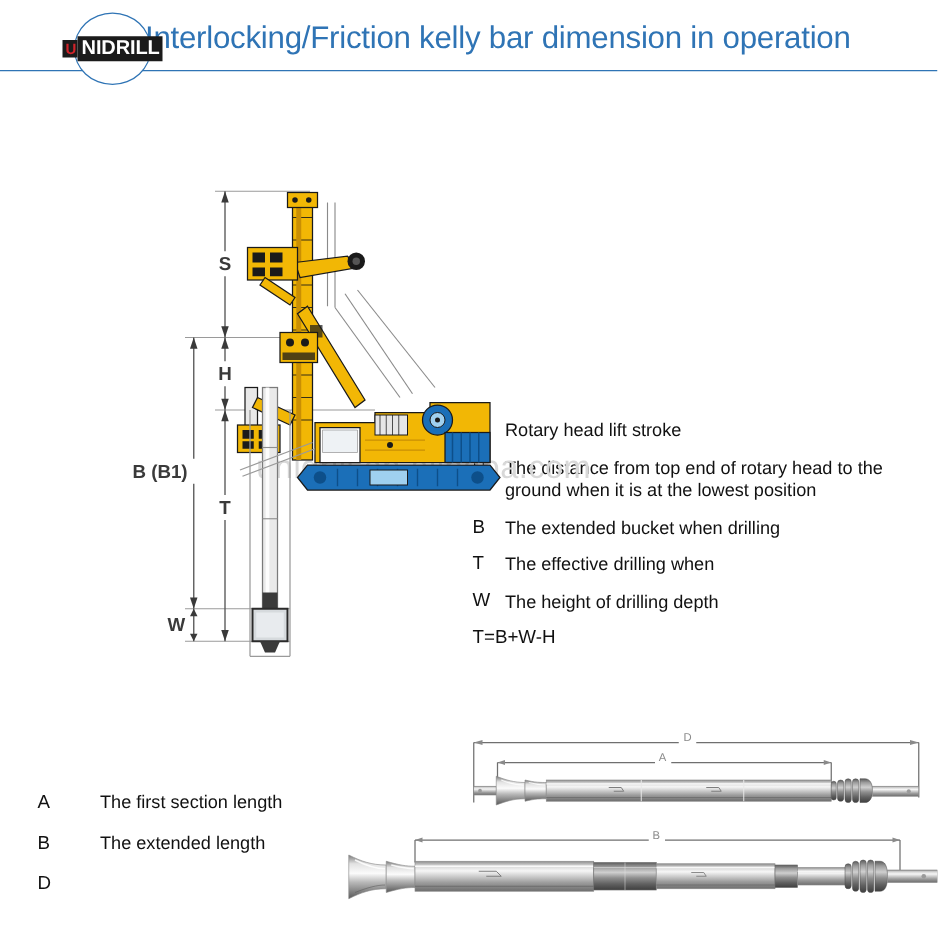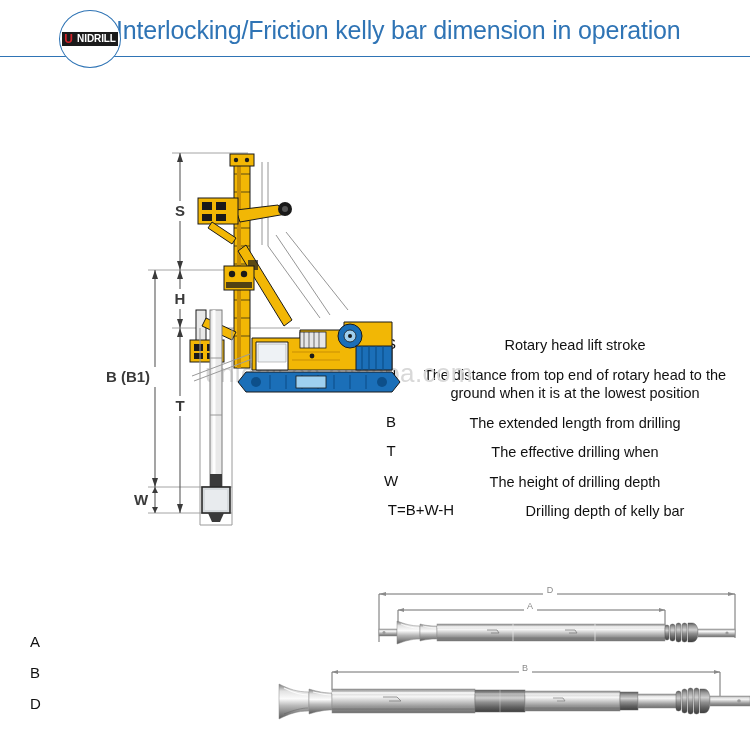--- a/index.html
+++ b/index.html
@@ -32,21 +32,21 @@
     line-height:1;
   }
   #logo-u{
     background:#1b1b1b;color:#d2232a;
     font-size:12px;font-weight:bold;
     padding:1px 1.5px 1px 2px;margin-right:0px;
     line-height:1;
   }
   #logo-rest{
     background:#1b1b1b;color:#ffffff;
-    font-size:10px;font-weight:bold;
+    font-size:16px;font-weight:bold;
     padding:2px 2px 2px 3px;
     line-height:1;letter-spacing:-0.1px;
   }
   #title{
     position:absolute;left:116px;top:16px;
     font-size:25px;color:#2f74b5;
     white-space:nowrap;letter-spacing:-0.2px;
   }
 
   
@@ -56,21 +56,21 @@
     white-space:nowrap;letter-spacing:0.4px;
     z-index:1;pointer-events:none;
   }
 
   
   #rig-area{position:absolute;left:0;top:70px;width:380px;height:480px;z-index:2;}
 
   
   #legend-main{
     position:absolute;left:378px;top:336px;width:368px;
-    font-size:14.5px;color:#111;line-height:1.0;text-align:center;
+    font-size:14.5px;color:#111;line-height:1.0;
   }
   .lrow{display:flex;margin-bottom:11px;align-items:flex-start;}
   .lsym{width:26px;flex:0 0 26px;font-size:15px;}
   .lsym.wide{width:86px;flex:0 0 86px;white-space:nowrap;}
   .ltext{flex:1 1 auto;line-height:1.28;}
 
   #legend-bottom{
     position:absolute;left:30px;top:633px;width:300px;
     font-size:14.5px;color:#111;
   }
@@ -323,42 +323,43 @@
     <div class="lrow">
       <div class="lsym">S</div>
       <div class="ltext">Rotary head lift stroke</div>
     </div>
     <div class="lrow">
       <div class="lsym">H</div>
       <div class="ltext">The distance from top end of rotary head to the ground when it is at the lowest position</div>
     </div>
     <div class="lrow">
       <div class="lsym">B</div>
-      <div class="ltext">The extended length from drilling</div>
+      <div class="ltext">The extended bucket when drilling</div>
     </div>
     <div class="lrow">
       <div class="lsym">T</div>
       <div class="ltext">The effective drilling when</div>
     </div>
     <div class="lrow">
       <div class="lsym">W</div>
       <div class="ltext">The height of drilling depth</div>
     </div>
     <div class="lrow">
       <div class="lsym wide">T=B+W-H</div>
-      <div class="ltext">Drilling depth of kelly bar</div>
     </div>
   </div>
 
   <div id="legend-bottom">
     <div class="lrow">
       <div class="lsym">A</div>
+      <div class="ltext">The first section length</div>
     </div>
     <div class="lrow">
       <div class="lsym">B</div>
+      <div class="ltext">The extended length</div>
     </div>
     <div class="lrow">
       <div class="lsym">D</div>
     </div>
   </div>
 
   <div id="kelly-figs">
     <svg width="485" height="165" viewBox="0 0 485 165">
       <defs>
         <linearGradient id="steel" x1="0" y1="0" x2="0" y2="1">

